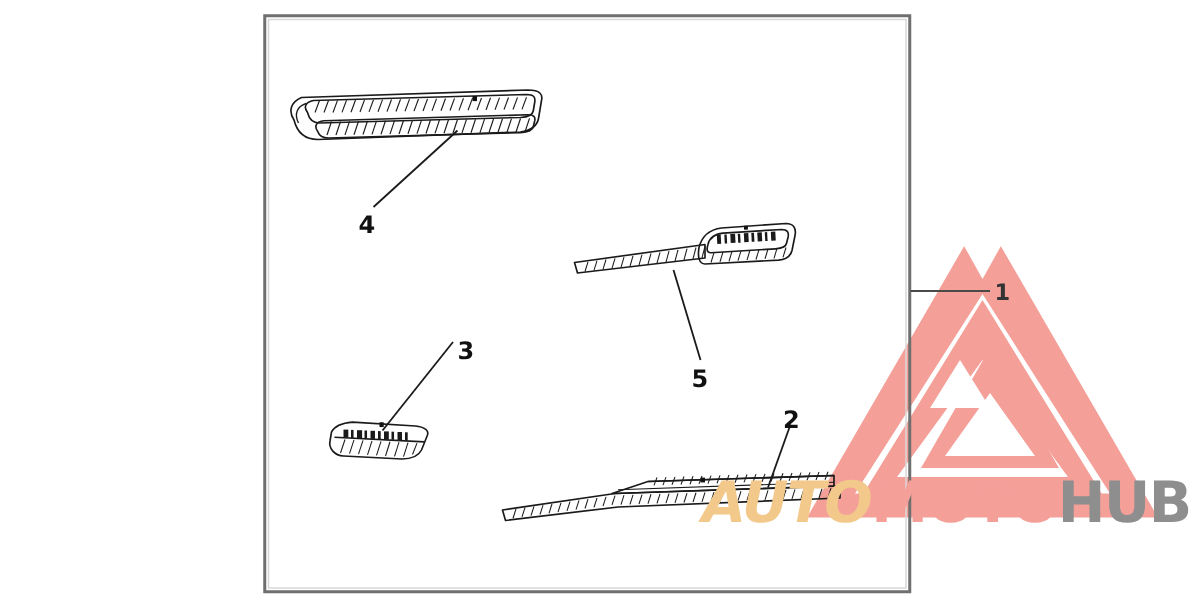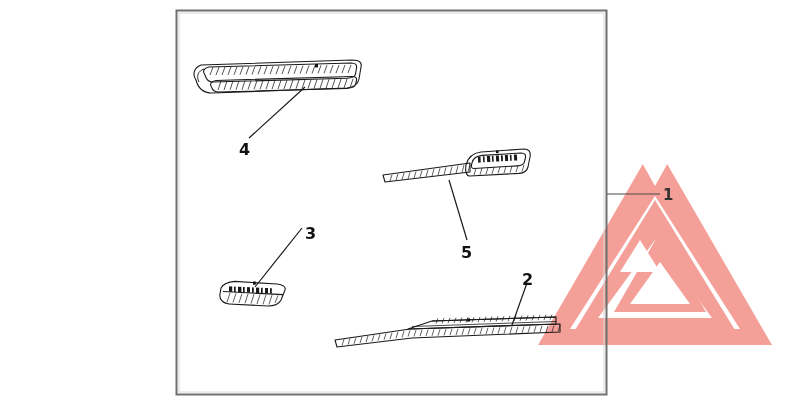--- a/index.html
+++ b/index.html
@@ -290,20 +290,23 @@
     </g>
 
     <line x1="527" y1="283" x2="512" y2="325" stroke="#1a1a1a" stroke-width="1.2"></line>
 
     <g>
       <line x1="607" y1="194" x2="660" y2="194" stroke="#4a4a4a" stroke-width="1.2"></line>
     </g>
 
   </svg>
 
+  <div class="wm-text">
+    <span class="seg-auto">AUTO</span><span class="seg-moto">MOTO</span><span class="seg-hub">HUB</span>
+  </div>
 
   <div class="lbl" style="left:239px;top:140px;">4</div>
   <div class="lbl" style="left:305px;top:224px;">3</div>
   <div class="lbl" style="left:461px;top:243px;">5</div>
   <div class="lbl" style="left:522px;top:270px;">2</div>
   <div class="lbl" style="left:663px;top:186px;font-size:15px;color:#333;">1</div>
 
 </div>
 
 </body></html>

